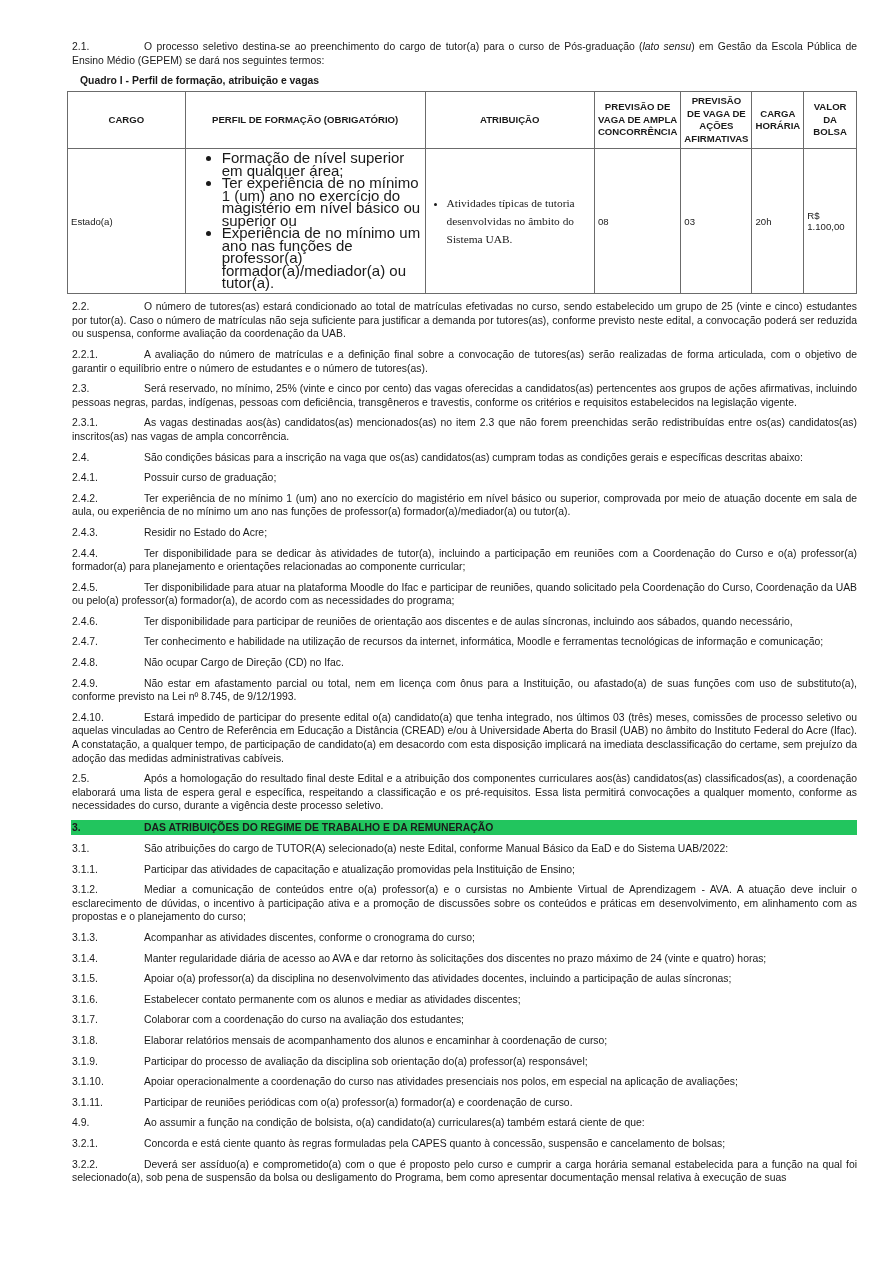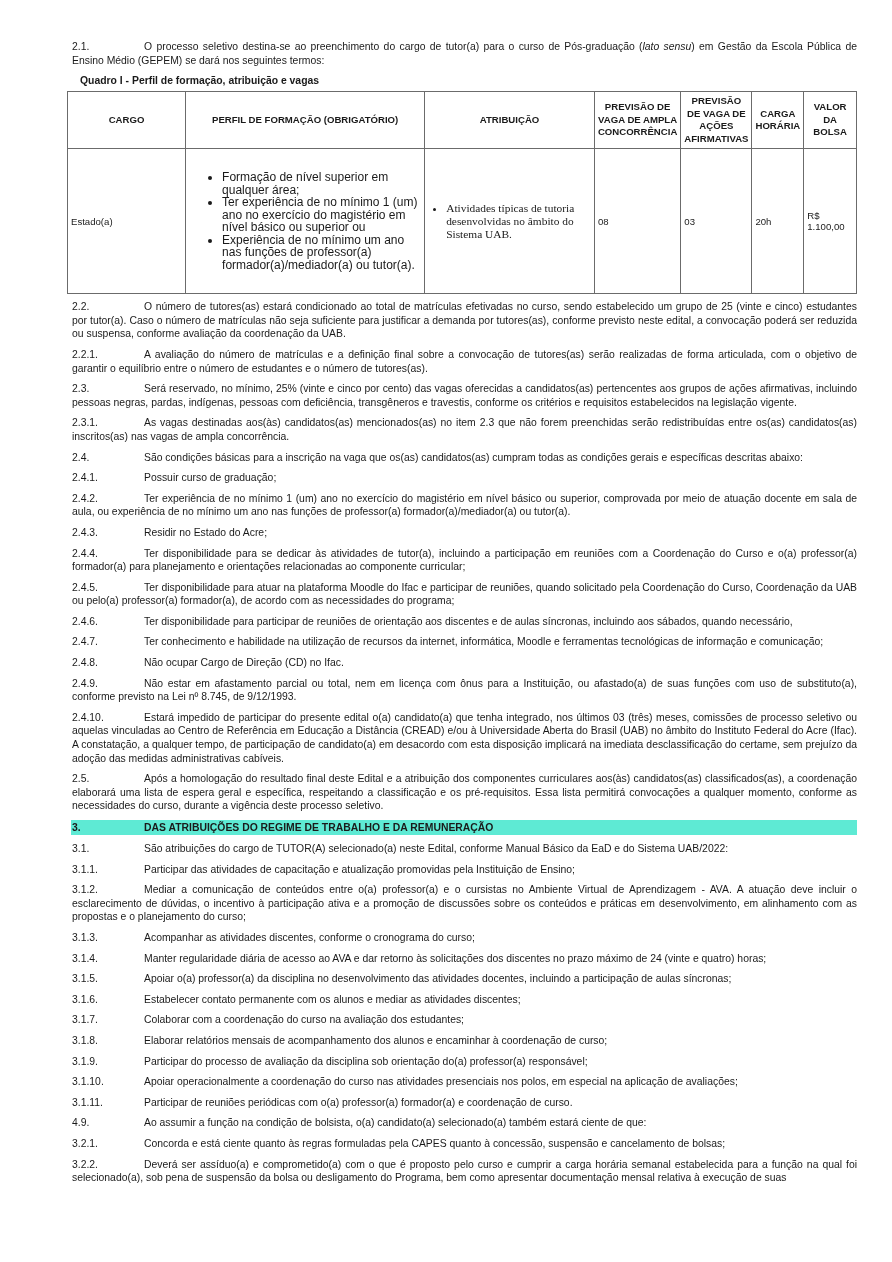--- a/index.html
+++ b/index.html
@@ -15,28 +15,28 @@
   table.quadro {
     border-collapse: collapse; width: 790px; margin-left: -5px; margin-bottom: 6px;
     font-size: 9.6px;
   }
   table.quadro th, table.quadro td {
     border: 1.3px solid #6b6b6b; padding: 2px 3px; vertical-align: middle;
   }
   table.quadro th { font-weight: bold; text-align: center; line-height: 12.5px; height: 52px; font-size: 9.6px; }
   table.quadro td { height: 140px; }
   td.center { }
-  ul.perfil { margin: 0; padding-left: 33px; line-height: 12.5px; font-size: 12px; }
+  ul.perfil { margin: 0; padding-left: 33px; line-height: 12.5px; font-size: 15px; }
   ul.perfil li { margin: 0; }
   ul.atrib {
-    margin: 0; padding-left: 18px; line-height: 13px;
+    margin: 0; padding-left: 18px; line-height: 18px;
     font-family: "Liberation Serif", "DejaVu Serif", serif; font-size: 11.4px;
   }
   .section-head {
-    background: #5eead4; font-weight: bold; margin: 0 0 7px -1px; padding: 1px 1px;
+    background: #22c55e; font-weight: bold; margin: 0 0 7px -1px; padding: 1px 1px;
     line-height: 13px;
   }
   .section-head .num { display: inline-block; width: 72px; }
   i { font-style: italic; }
 </style>
 </head>
 <body>
 
 <div class="page">
 
@@ -110,18 +110,18 @@
       <p class="para"><span class="num">3.1.2.</span><span>Mediar a comunicação de conteúdos entre o(a) professor(a) e o cursistas no Ambiente Virtual de Aprendizagem - AVA. A atuação deve incluir o esclarecimento de dúvidas, o incentivo à participação ativa e a promoção de discussões sobre os conteúdos e práticas em desenvolvimento, em alinhamento com as propostas e o planejamento do curso;</span></p>
       <p class="para"><span class="num">3.1.3.</span><span>Acompanhar as atividades discentes, conforme o cronograma do curso;</span></p>
       <p class="para"><span class="num">3.1.4.</span><span>Manter regularidade diária de acesso ao AVA e dar retorno às solicitações dos discentes no prazo máximo de 24 (vinte e quatro) horas;</span></p>
       <p class="para"><span class="num">3.1.5.</span><span>Apoiar o(a) professor(a) da disciplina no desenvolvimento das atividades docentes, incluindo a participação de aulas síncronas;</span></p>
       <p class="para"><span class="num">3.1.6.</span><span>Estabelecer contato permanente com os alunos e mediar as atividades discentes;</span></p>
       <p class="para"><span class="num">3.1.7.</span><span>Colaborar com a coordenação do curso na avaliação dos estudantes;</span></p>
       <p class="para"><span class="num">3.1.8.</span><span>Elaborar relatórios mensais de acompanhamento dos alunos e encaminhar à coordenação de curso;</span></p>
       <p class="para"><span class="num">3.1.9.</span><span>Participar do processo de avaliação da disciplina sob orientação do(a) professor(a) responsável;</span></p>
       <p class="para"><span class="num">3.1.10.</span><span>Apoiar operacionalmente a coordenação do curso nas atividades presenciais nos polos, em especial na aplicação de avaliações;</span></p>
       <p class="para"><span class="num">3.1.11.</span><span>Participar de reuniões periódicas com o(a) professor(a) formador(a) e coordenação de curso.</span></p>
-      <p class="para"><span class="num">4.9.</span><span>Ao assumir a função na condição de bolsista, o(a) candidato(a) selecionado(a) também estará ciente de que:</span></p>
+      <p class="para"><span class="num">4.9.</span><span>Ao assumir a função na condição de bolsista, o(a) candidato(a) curriculares(a) também estará ciente de que:</span></p>
       <p class="para"><span class="num">3.2.1.</span><span>Concorda e está ciente quanto às regras formuladas pela CAPES quanto à concessão, suspensão e cancelamento de bolsas;</span></p>
       <p class="para"><span class="num">3.2.2.</span><span>Deverá ser assíduo(a) e comprometido(a) com o que é proposto pelo curso e cumprir a carga horária semanal estabelecida para a função na qual foi selecionado(a), sob pena de suspensão da bolsa ou desligamento do Programa, bem como apresentar documentação mensal relativa à execução de suas</span></p>
     </div>
 
 </div>
 
 </body></html>

